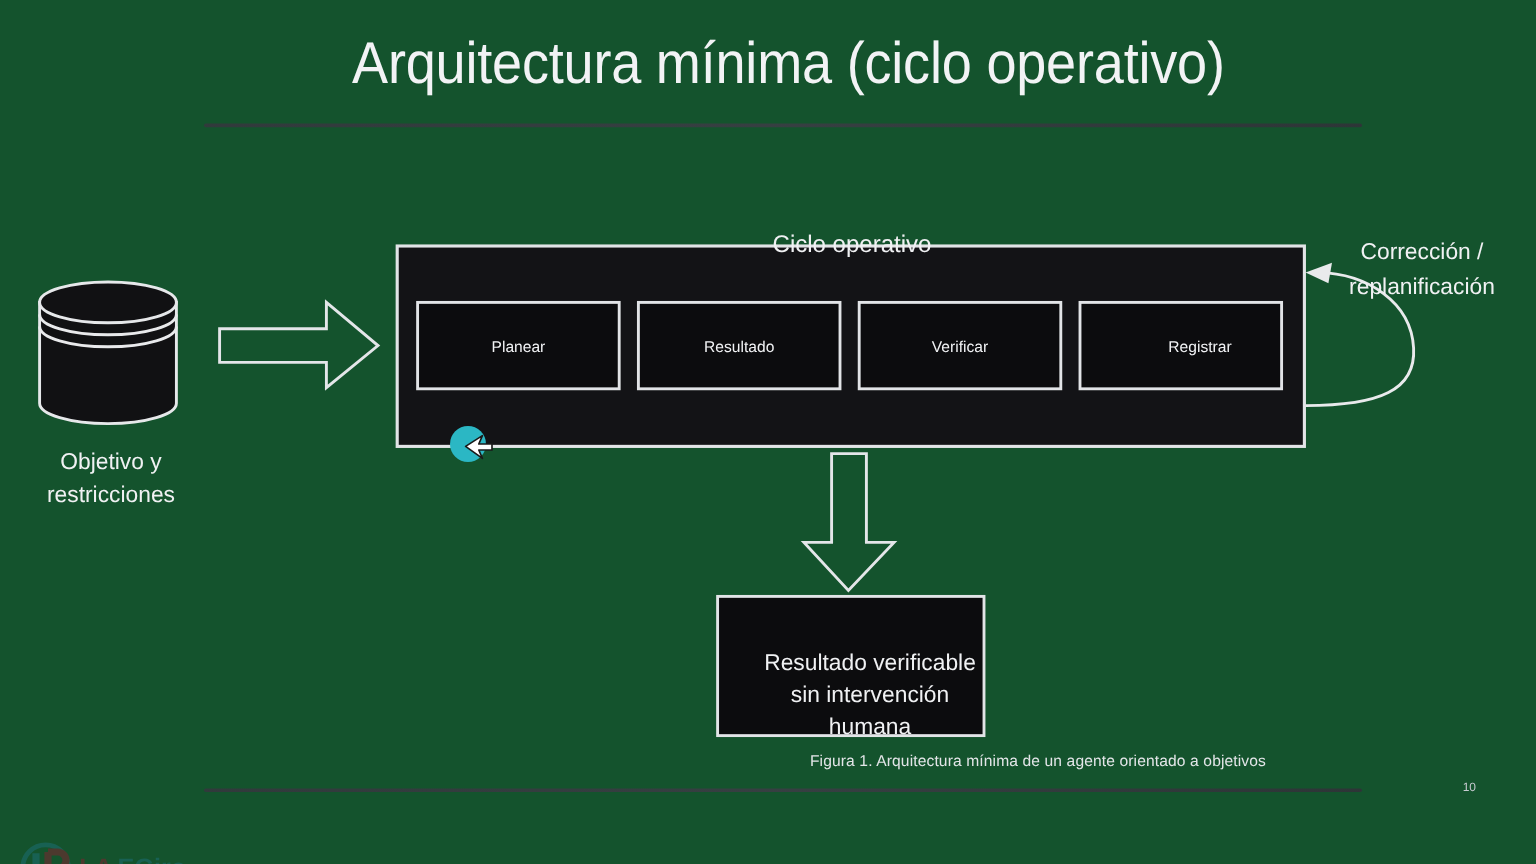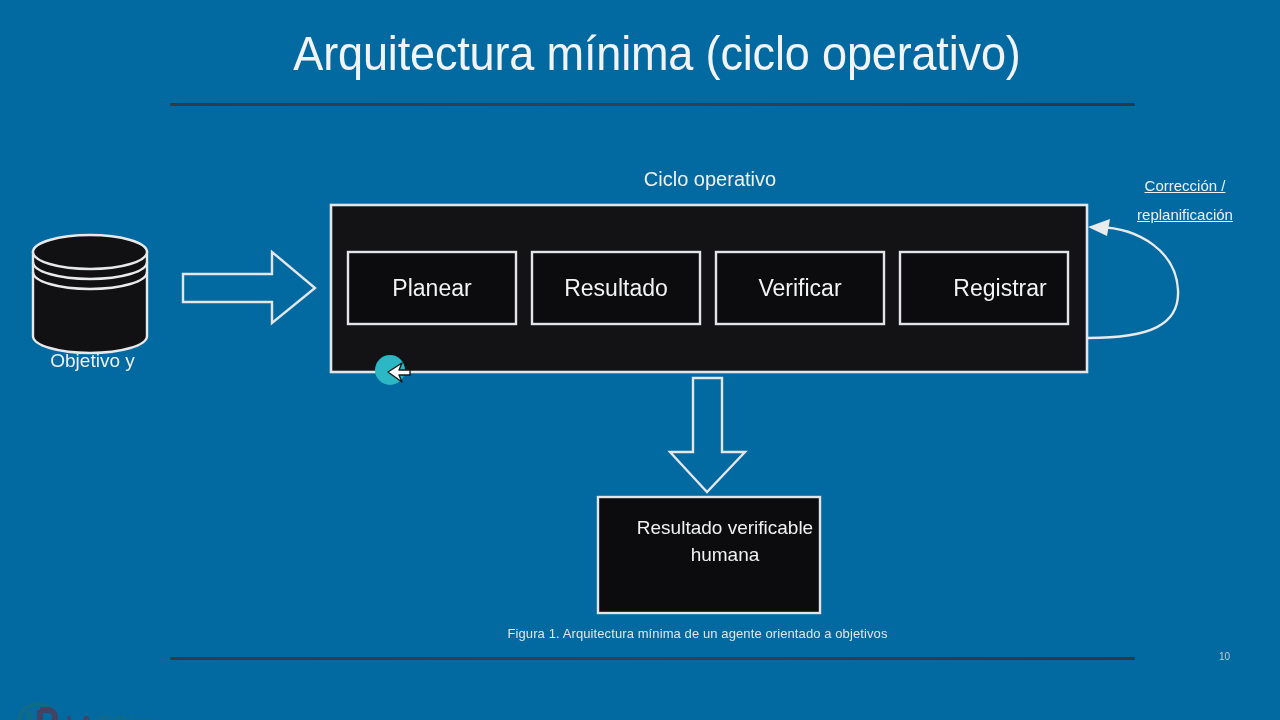--- a/index.html
+++ b/index.html
@@ -12,21 +12,21 @@
     width: 1280px;
     height: 720px;
     overflow: hidden;
     font-family: "Liberation Sans", sans-serif;
     color: #ffffff;
     position: relative;
   }
   .slide {
     position: absolute;
     inset: 0;
-    background: #0369a1;
+    background: #14532d;
   }
 
   
   .slide-title {
     position: absolute;
     left: 172px;
     top: 22px;
     width: 970px;
     text-align: center;
     font-size: 49px;
@@ -61,20 +61,21 @@
     pointer-events: none;
   }
   .figure svg { display: block; }
 
   
   .diagram-text {
     position: absolute;
     text-align: center;
     color: #f0f1f3;
     font-family: "Liberation Sans", sans-serif;
+    margin-top: 25px;
   }
 
   .cycle-heading {
     left: 610px;
     top: 166px;
     width: 200px;
     font-size: 20px;
     line-height: 26px;
   }
 
@@ -83,31 +84,30 @@
     top: 347px;
     width: 165px;
     font-size: 19px;
     line-height: 27px;
   }
 
   .feedback-label {
     left: 1090px;
     top: 171px;
     width: 190px;
-    font-size: 15px;
+    font-size: 19px;
     line-height: 29px;
-    text-decoration: underline;
   }
 
   .step-label {
     position: absolute;
     display: flex;
     align-items: center;
     justify-content: center;
-    font-size: 23px;
+    font-size: 13px;
     color: #f2f3f5;
     height: 72px;
     top: 252px;
   }
   .step-1 { left: 348px; width: 168px; }
   .step-2 { left: 532px; width: 168px; }
   .step-3 { left: 716px; width: 168px; text-align: right; }
   .step-4 { left: 900px; width: 200px; }
 
   .result-label {
@@ -116,21 +116,21 @@
     width: 254px;
     font-size: 19px;
     line-height: 27px;
   }
 
   .caption {
     position: absolute;
     left: 340px;
     top: 626px;
     width: 715px;
-    text-align: center;
+    text-align: right;
     font-size: 13px;
     color: #e3e5e8;
     letter-spacing: 0.1px;
   }
 
   
   .page-number {
     position: absolute;
     right: 50px;
     top: 651px;
@@ -221,34 +221,36 @@
       </g>
 
       <rect class="box-fill" x="598" y="497" width="222" height="116"></rect>
     </svg>
   </div>
 
   <div class="diagram-text cycle-heading">Ciclo operativo</div>
 
   <div class="diagram-text source-label">
     <div>Objetivo y</div>
+    <div>restricciones</div>
   </div>
 
   <div class="diagram-text feedback-label">
     <div>Corrección /</div>
     <div>replanificación</div>
   </div>
 
   <div class="step-label step-1">Planear</div>
   <div class="step-label step-2">Resultado</div>
   <div class="step-label step-3">Verificar</div>
   <div class="step-label step-4">Registrar</div>
 
   <div class="diagram-text result-label">
     <div>Resultado verificable</div>
+    <div>sin intervención</div>
     <div>humana</div>
   </div>
 
   <div class="caption">Figura 1. Arquitectura mínima de un agente orientado a objetivos</div>
 
   <div class="page-number">10</div>
 
   <div class="logo">
     <svg width="150" height="46" viewBox="0 0 150 46" xmlns="http://www.w3.org/2000/svg">
       <circle cx="24" cy="23" r="19" fill="none" stroke="#1c6d72" stroke-width="4"></circle>

